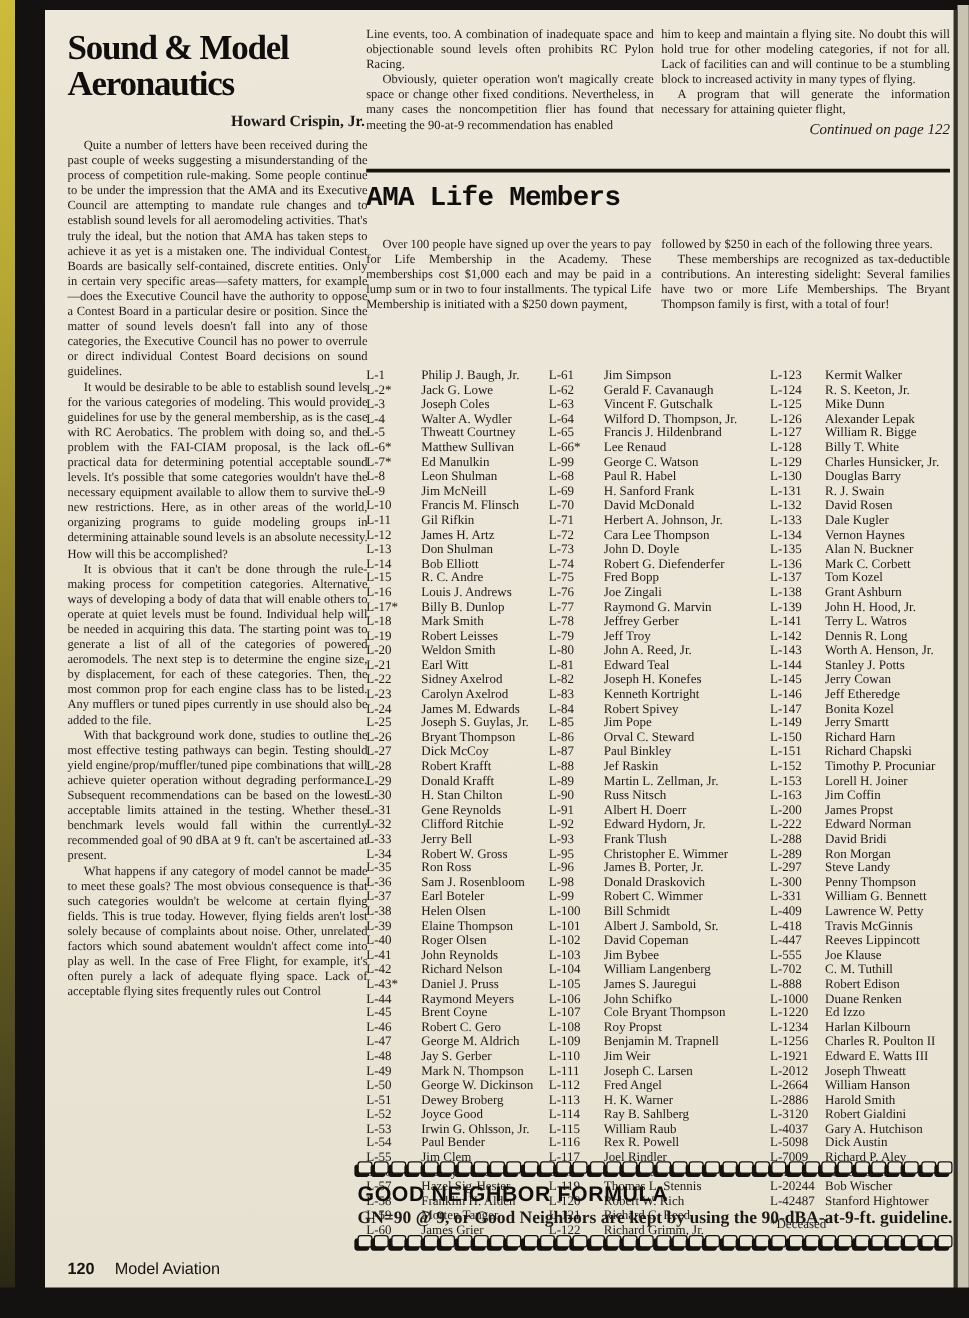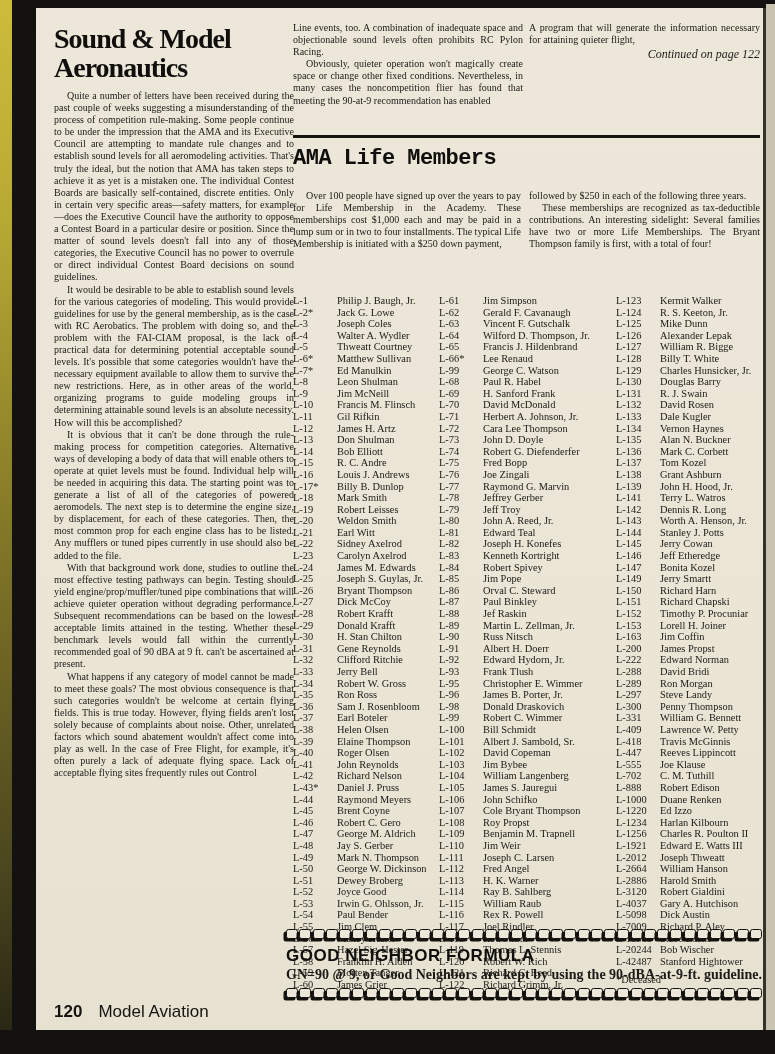--- a/index.html
+++ b/index.html
@@ -43,49 +43,51 @@
   
   .gn-banner{position:absolute;left:250px;top:921px;width:476px;}
   .sq-row{display:flex;justify-content:space-between;height:13px;}
   .sq{width:10px;height:8px;background:#ece7d9;border:1.6px solid #14120e;
     border-radius:2.5px;box-shadow:-2.5px 2.5px 0 #14120e;}
   .gn-title{font-family:"Liberation Sans",sans-serif;font-weight:700;font-size:17px;
     letter-spacing:0.5px;margin:4px 0 1px 0;color:#100f0d;}
   .gn-formula{font-weight:700;font-size:14px;text-align:center;margin:0 0 5px 0;}
   
   .page-footer{position:absolute;left:18px;bottom:8px;font-family:"Liberation Sans",sans-serif;
-    font-size:17px;color:#161410;}
+    font-size:13px;color:#161410;}
   .page-num{font-weight:700;margin-right:16px;}
 </style>
 </head>
 <body>
 
 <div class="edge-left"></div>
 <div class="edge-right"></div>
 
 <div class="paper">
 
   <div class="article-col">
     <h1 class="article-title">Sound &amp; Model Aeronautics</h1>
+    <div class="byline">Howard Crispin, Jr.</div>
     <div class="body-text">
         <p>Quite a number of letters have been received during the past couple of weeks suggesting a misunderstanding of the process of competition rule-making. Some people continue to be under the impression that the AMA and its Executive Council are attempting to mandate rule changes and to establish sound levels for all aeromodeling activities. That's truly the ideal, but the notion that AMA has taken steps to achieve it as yet is a mistaken one. The individual Contest Boards are basically self-contained, discrete entities. Only in certain very specific areas—safety matters, for example—does the Executive Council have the authority to oppose a Contest Board in a particular desire or position. Since the matter of sound levels doesn't fall into any of those categories, the Executive Council has no power to overrule or direct individual Contest Board decisions on sound guidelines.</p>
         <p>It would be desirable to be able to establish sound levels for the various categories of modeling. This would provide guidelines for use by the general membership, as is the case with RC Aerobatics. The problem with doing so, and the problem with the FAI-CIAM proposal, is the lack of practical data for determining potential acceptable sound levels. It's possible that some categories wouldn't have the necessary equipment available to allow them to survive the new restrictions. Here, as in other areas of the world, organizing programs to guide modeling groups in determining attainable sound levels is an absolute necessity. How will this be accomplished?</p>
         <p>It is obvious that it can't be done through the rule-making process for competition categories. Alternative ways of developing a body of data that will enable others to operate at quiet levels must be found. Individual help will be needed in acquiring this data. The starting point was to generate a list of all of the categories of powered aeromodels. The next step is to determine the engine size, by displacement, for each of these categories. Then, the most common prop for each engine class has to be listed. Any mufflers or tuned pipes currently in use should also be added to the file.</p>
         <p>With that background work done, studies to outline the most effective testing pathways can begin. Testing should yield engine/prop/muffler/tuned pipe combinations that will achieve quieter operation without degrading performance. Subsequent recommendations can be based on the lowest acceptable limits attained in the testing. Whether these benchmark levels would fall within the currently recommended goal of 90 dBA at 9 ft. can't be ascertained at present.</p>
         <p>What happens if any category of model cannot be made to meet these goals? The most obvious consequence is that such categories wouldn't be welcome at certain flying fields. This is true today. However, flying fields aren't lost solely because of complaints about noise. Other, unrelated factors which sound abatement wouldn't affect come into play as well. In the case of Free Flight, for example, it's often purely a lack of adequate flying space. Lack of acceptable flying sites frequently rules out Control</p>
       </div>
   </div>
 
   <div class="top-mid-col body-text flush-first">
       <p>Line events, too. A combination of inadequate space and objectionable sound levels often prohibits RC Pylon Racing.</p>
       <p>Obviously, quieter operation won't magically create space or change other fixed conditions. Nevertheless, in many cases the noncompetition flier has found that meeting the 90-at-9 recommendation has enabled</p>
     </div>
 
   <div class="top-right-col">
     <div class="body-text flush-first">
+        <p>him to keep and maintain a flying site. No doubt this will hold true for other modeling categories, if not for all. Lack of facilities can and will continue to be a stumbling block to increased activity in many types of flying.</p>
         <p>A program that will generate the information necessary for attaining quieter flight,</p>
       </div>
     <div class="continued-note">Continued on page 122</div>
   </div>
 
   <div class="top-rule"></div>
 
   <h2 class="ama-title">AMA Life Members</h2>
 
   <div class="intro-left body-text">

